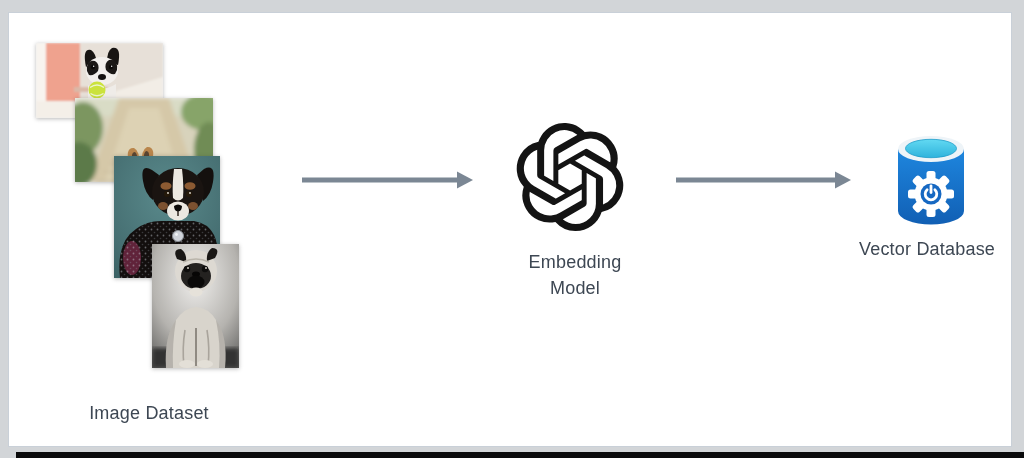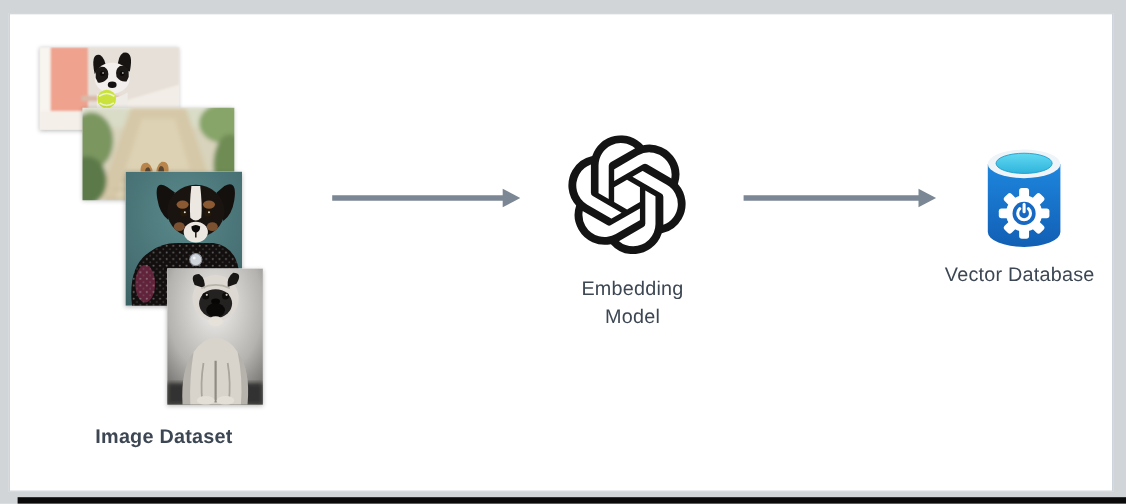--- a/index.html
+++ b/index.html
@@ -27,21 +27,21 @@
   .photo svg{display:block;width:100%;height:100%;}
   .photo1{left:36px;top:43px;width:127px;height:75px;z-index:1;}
   .photo2{left:75px;top:98px;width:138px;height:84px;z-index:2;}
   .photo3{left:114px;top:156px;width:106px;height:122px;z-index:3;}
   .photo4{left:152px;top:244px;width:87px;height:124px;z-index:4;}
   .label{
     position:absolute;width:200px;text-align:center;
     font-size:18px;line-height:26px;letter-spacing:.2px;
     color:var(--label-text,#3d4753);
   }
-  .label-dataset{left:49px;top:384px;font-weight:bold;}
+  .label-dataset{left:49px;top:400px;}
   .label-embedding{left:475px;top:249px;white-space:pre-line;text-align:center;}
   .label-vectordb{left:827px;top:236px;}
   .arrow{position:absolute;top:170px;height:20px;}
   .arrow1{left:301px;width:172px;}
   .arrow2{left:675px;width:176px;}
   .openai-logo{position:absolute;left:516px;top:123px;width:108px;height:108px;}
   .openai-logo svg{display:block;width:100%;height:100%;}
   .db-icon{position:absolute;left:894px;top:134px;width:74px;height:94px;}
   .db-icon svg{display:block;width:100%;height:100%;}
 </style>

